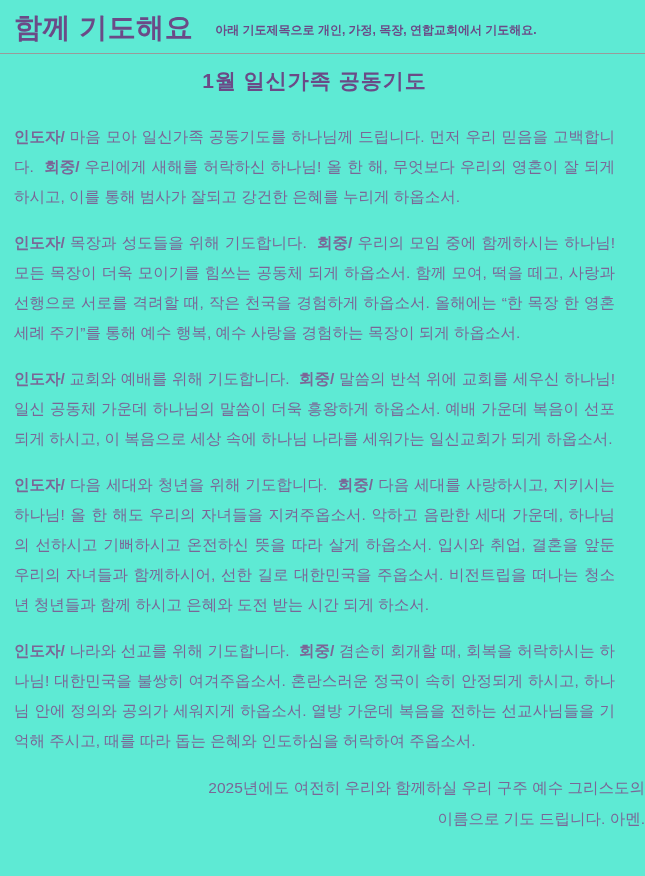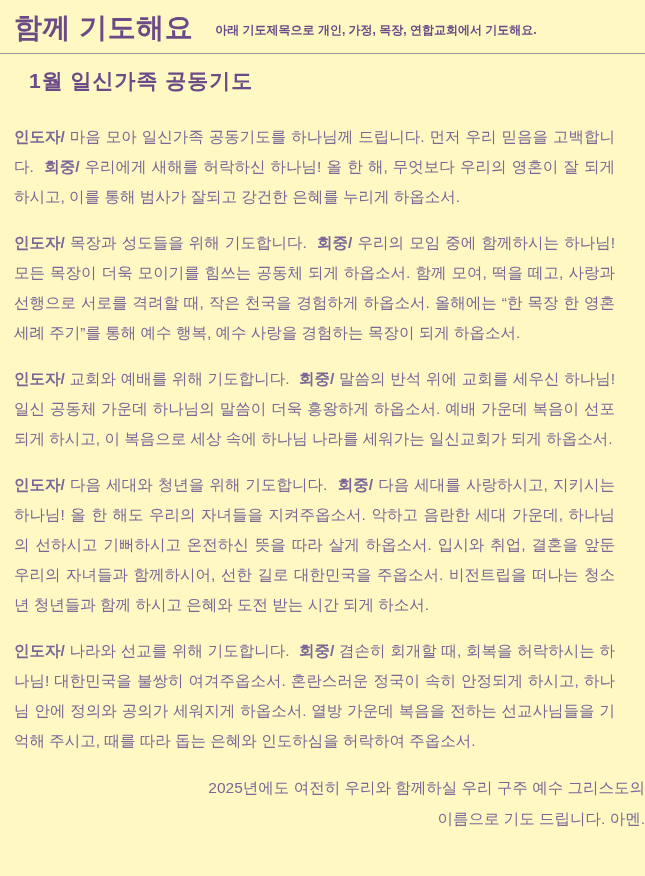--- a/index.html
+++ b/index.html
@@ -6,21 +6,21 @@
     --title-purple:#6b4a87;
     --body-purple:#7b6697;
     --rule-gray:#9a9a9a;
   }
   html,body{margin:0;padding:0;background:#ffffff;}
   body{font-family:"Liberation Sans","DejaVu Sans",sans-serif;}
   .page{
     width:645px;
     height:876px;
     box-sizing:border-box;
-    background:#fef9c3;
+    background:#5eead4;
     padding-top:10px;
     overflow:hidden;
   }
   .header-row{
     display:flex;
     align-items:flex-end;
     gap:22px;
     padding:2px 14px 0 14px;
   }
   .page-title{
@@ -39,25 +39,25 @@
     padding-bottom:5px;
     white-space:nowrap;
   }
   .header-divider{
     border:none;
     border-top:1px solid var(--rule-gray);
     margin:9px 0 0 0;
   }
   .section-heading{
     margin:13px 16px 0 0;
+    text-align:center;
     font-size:21px;
     font-weight:bold;
     color:var(--title-purple);
     letter-spacing:1px;
-    padding-left:29px;
   }
   .prayer-body{
     padding:27px 14px 0 14px;
   }
   p.prayer{
     margin:0 16px 16px 0;
     font-size:15.5px;
     line-height:30px;
     color:var(--body-purple);
     text-align:justify;

